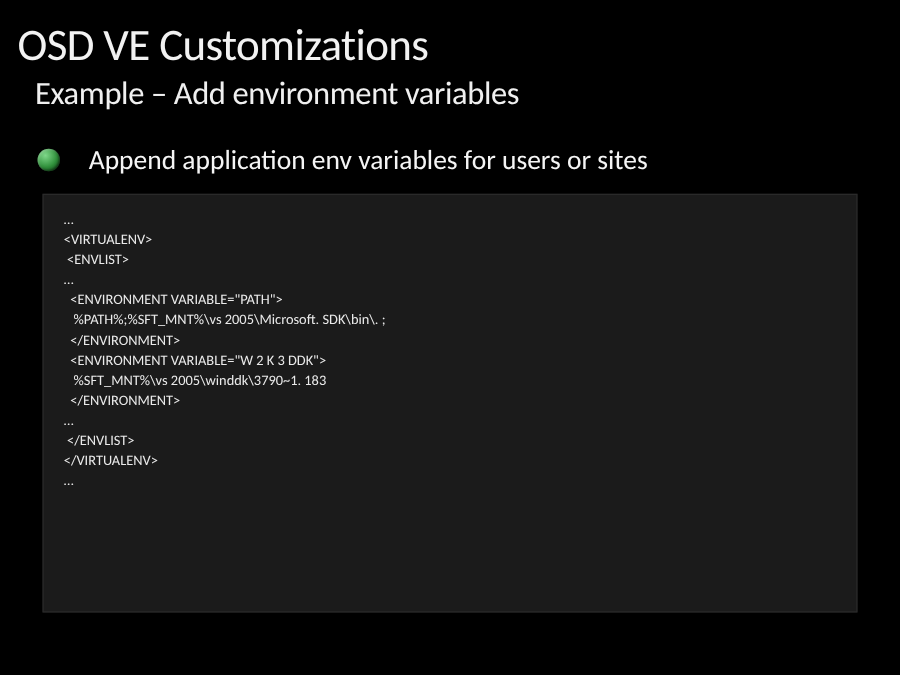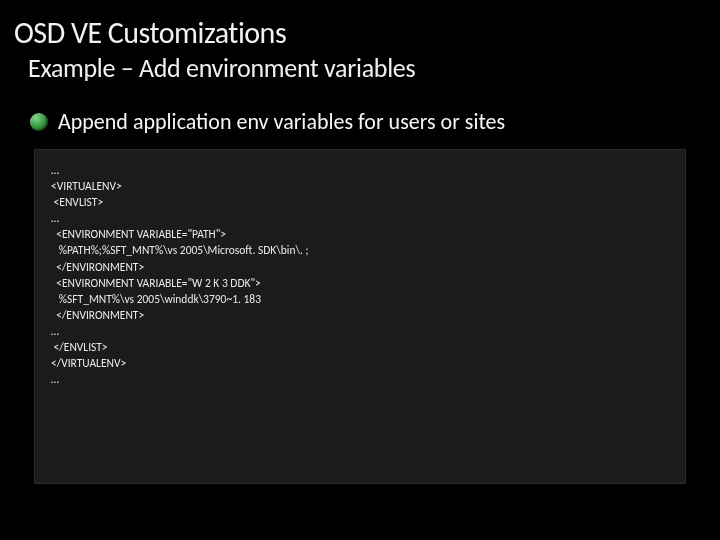--- a/index.html
+++ b/index.html
@@ -12,38 +12,38 @@
     overflow: hidden;
   }
   .slide {
     width: 720px;
     height: 540px;
     position: relative;
     padding: 0;
   }
   .title {
     color: #f2f2f2;
-    font-size: 30px;
+    font-size: 36px;
     font-weight: 400;
     letter-spacing: -0.5px;
     padding: 18px 32px 0 14px;
     line-height: 1.0;
   }
   .subtitle {
     color: #f0f0f0;
     font-size: 26px;
     font-weight: 400;
     padding: 4px 14px 0 14px;
     letter-spacing: -0.3px;
     margin-left: 14px;
   }
   .bullet-row {
     display: flex;
     align-items: center;
-    gap: 10px;
+    gap: 23px;
     padding: 24px 0 0 30px;
   }
   .bullet-icon {
     width: 18px;
     height: 18px;
     border-radius: 50%;
     background: radial-gradient(circle at 35% 30%, #7fd88a 0%, #2f8f3a 55%, #0e3d15 100%);
     position: relative;
     flex: 0 0 auto;
     box-shadow: inset -1px -1px 2px rgba(0,0,0,.5), inset 1px 1px 2px rgba(255,255,255,.25);

